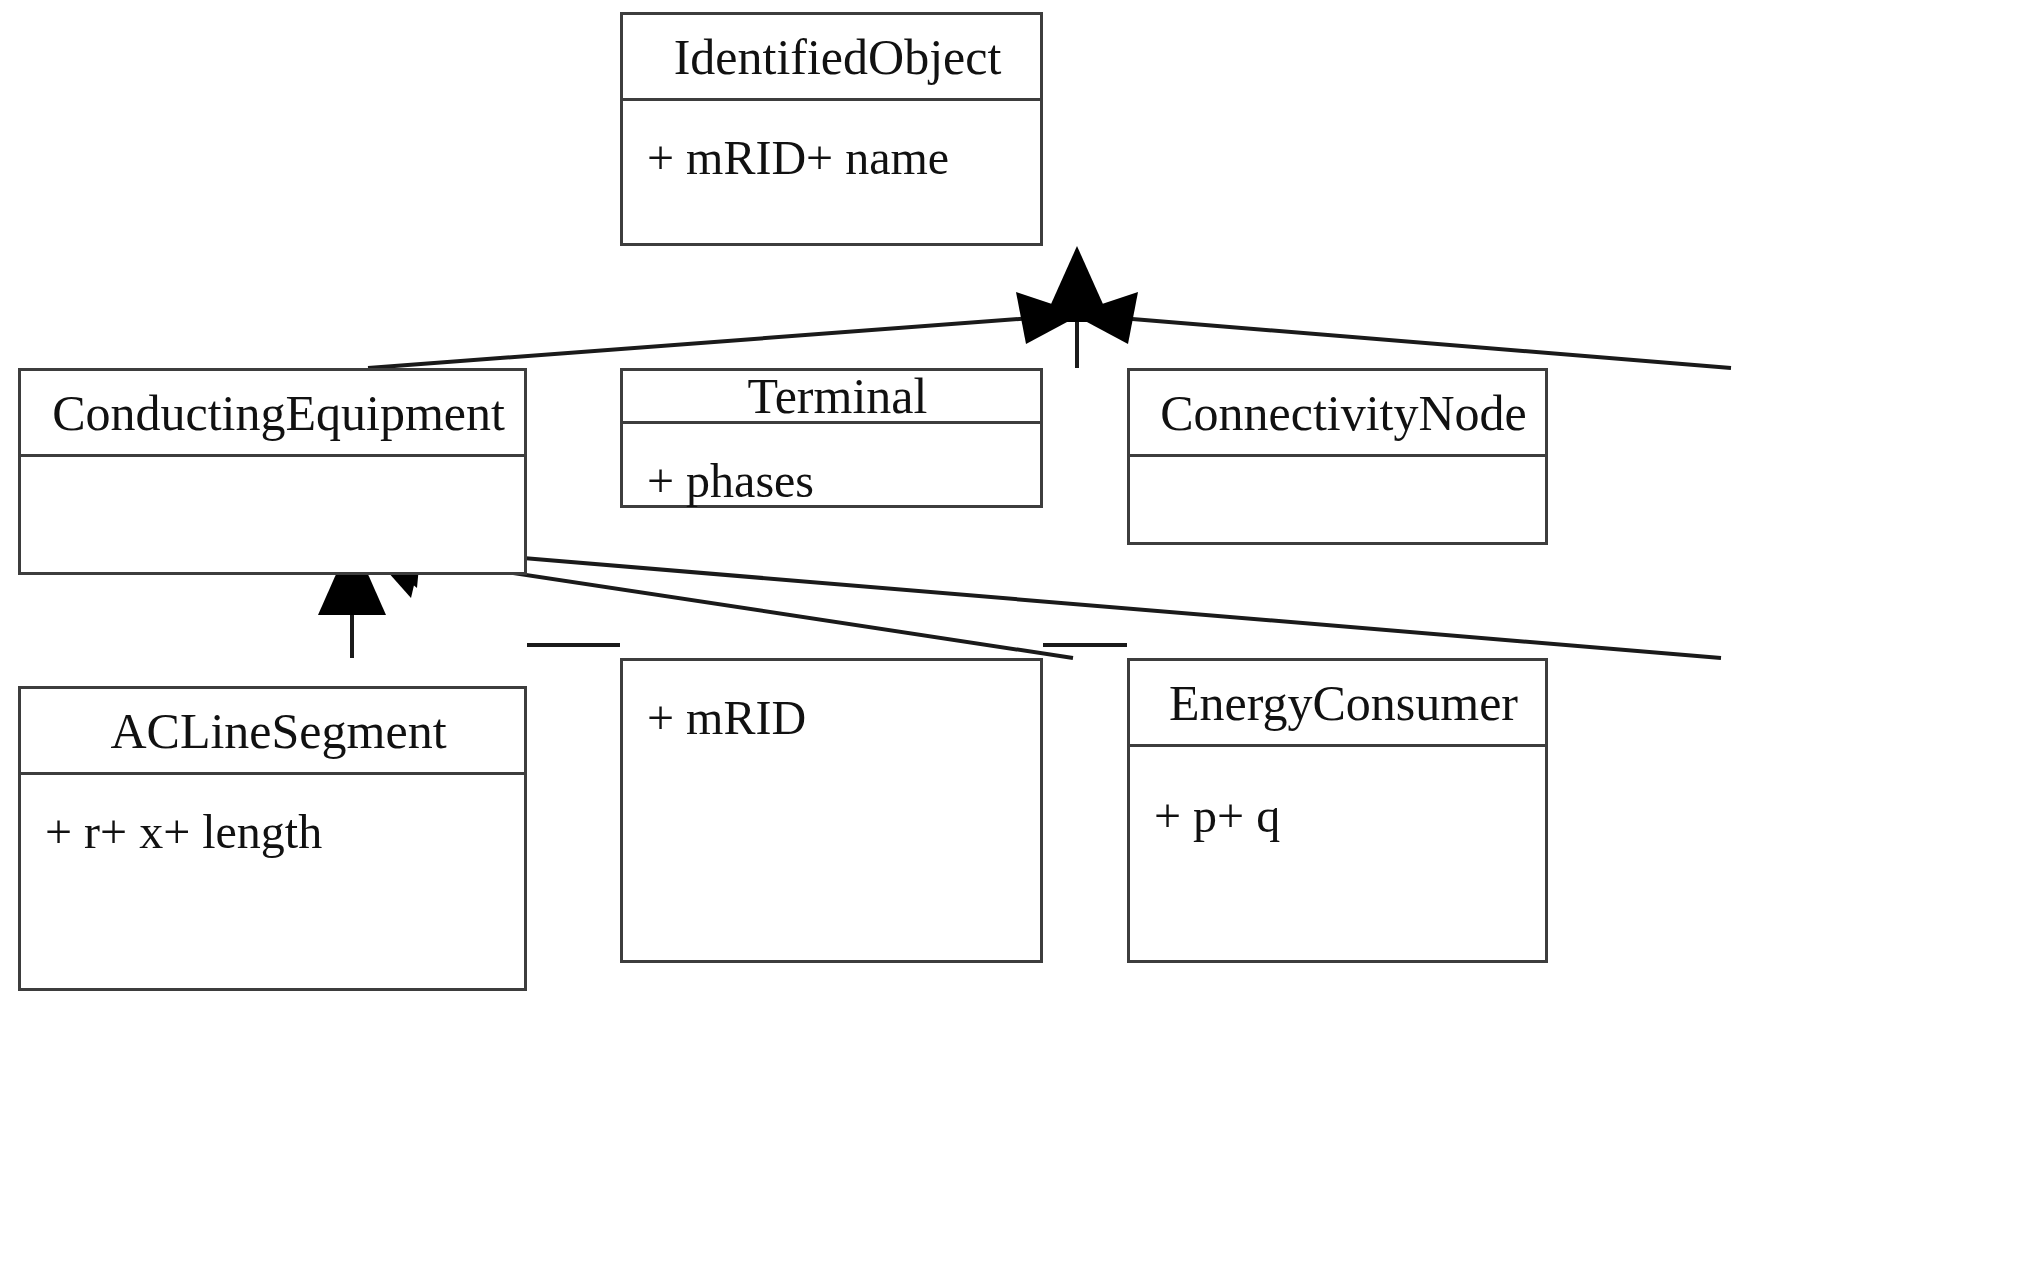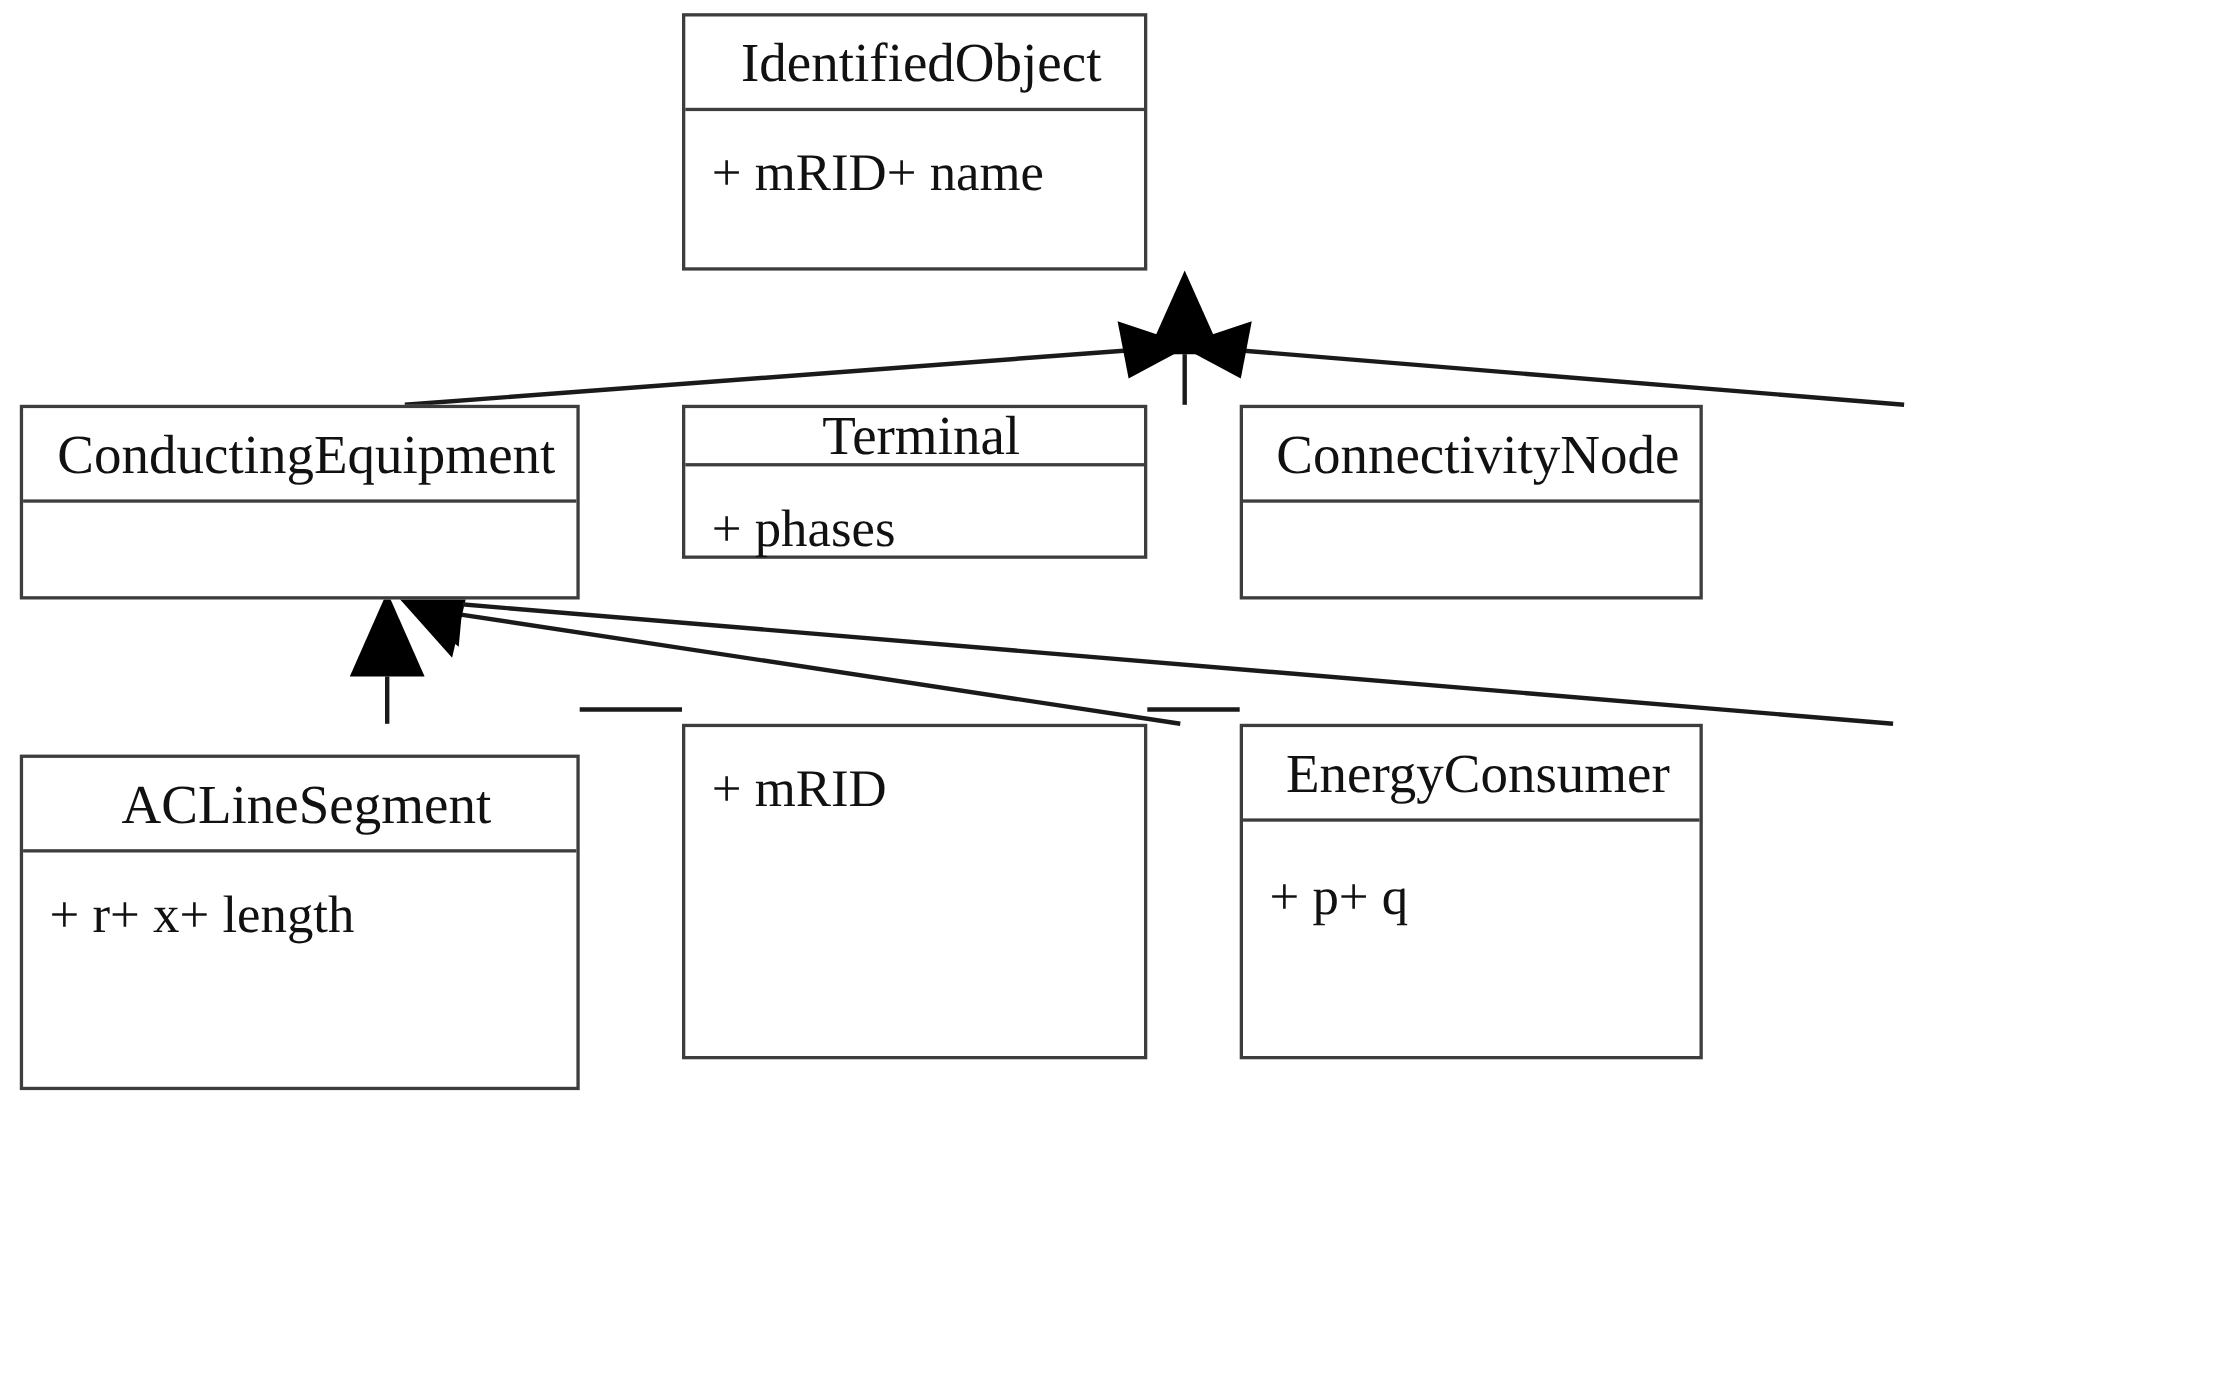--- a/index.html
+++ b/index.html
@@ -121,21 +121,21 @@
   </svg>
 
   <div class="uml-class" style="left:620px; top:12px; width:423px; height:234px;">
     <div class="uml-class-name h-title-86">IdentifiedObject</div>
     <div class="uml-class-attrs">
       <div class="uml-attr">+ mRID</div>
       <div class="uml-attr">+ name</div>
     </div>
   </div>
 
-  <div class="uml-class" style="left:18px; top:368px; width:509px; height:177px;">
+  <div class="uml-class" style="left:18px; top:368px; width:509px; height:207px;">
     <div class="uml-class-name h-title-86">ConductingEquipment</div>
     <div class="uml-class-attrs"></div>
   </div>
 
   <div class="uml-class" style="left:620px; top:368px; width:423px; height:140px;">
     <div class="uml-class-name h-title-86">Terminal</div>
     <div class="uml-class-attrs">
       <div class="uml-attr">+ phases</div>
     </div>
   </div>

